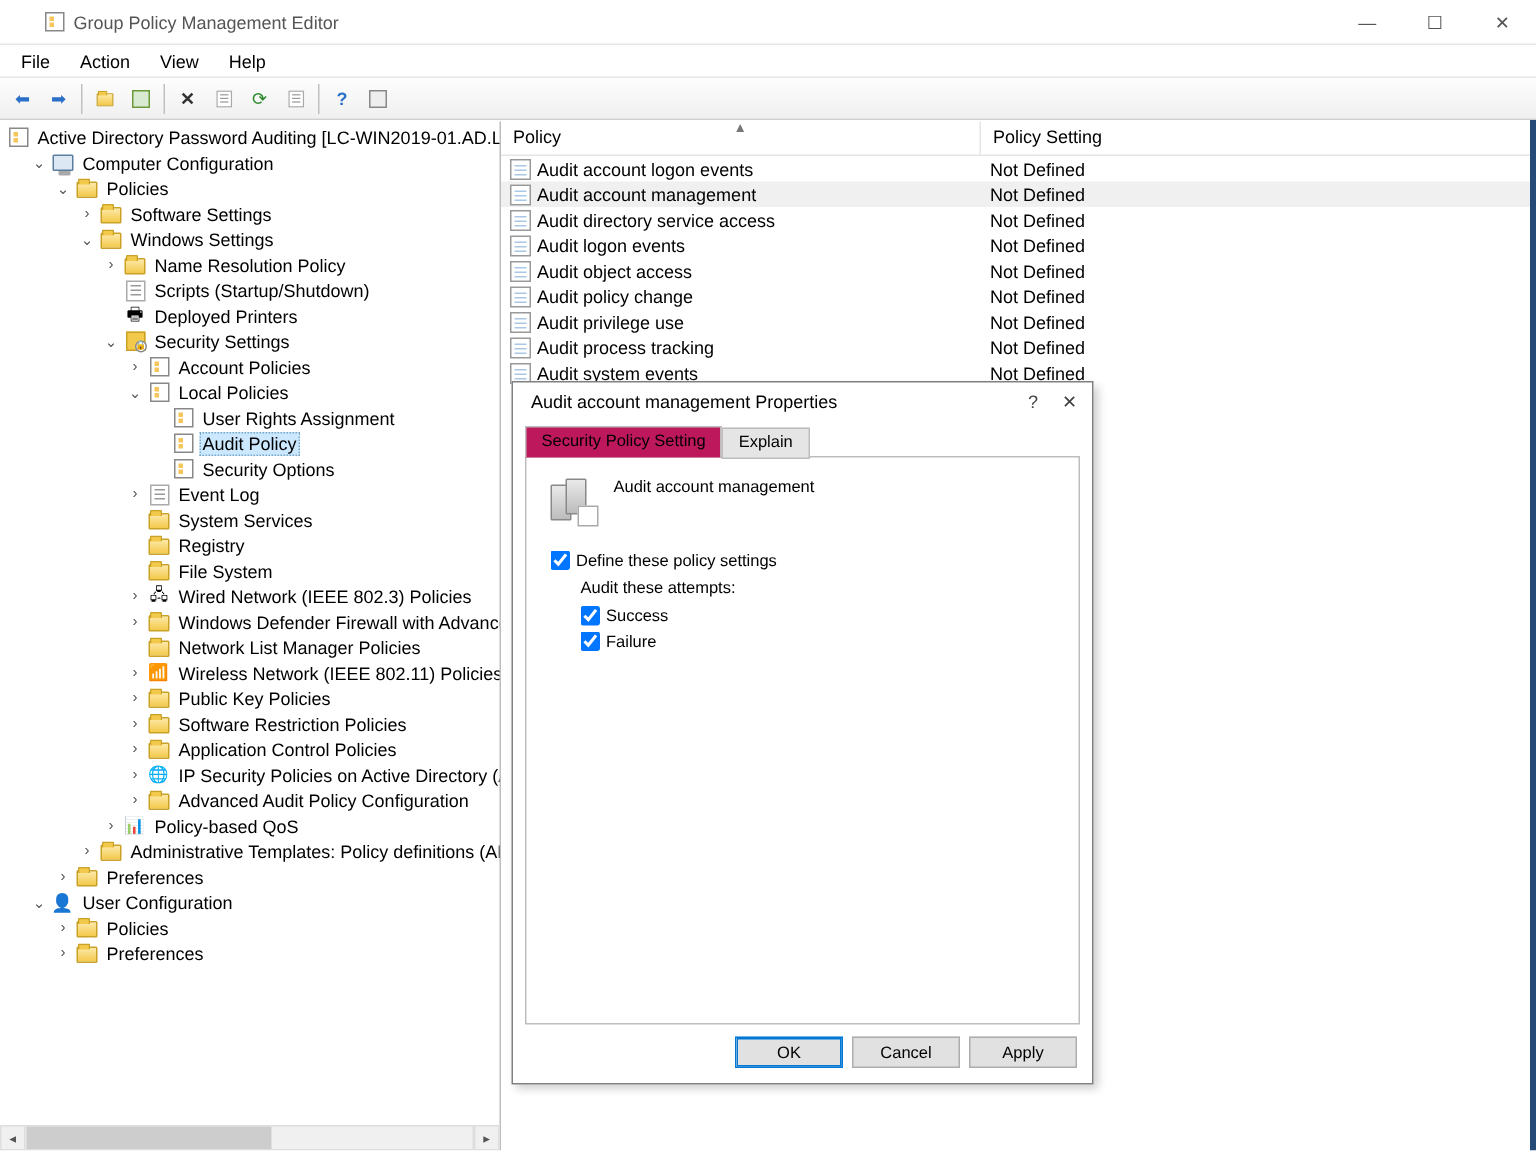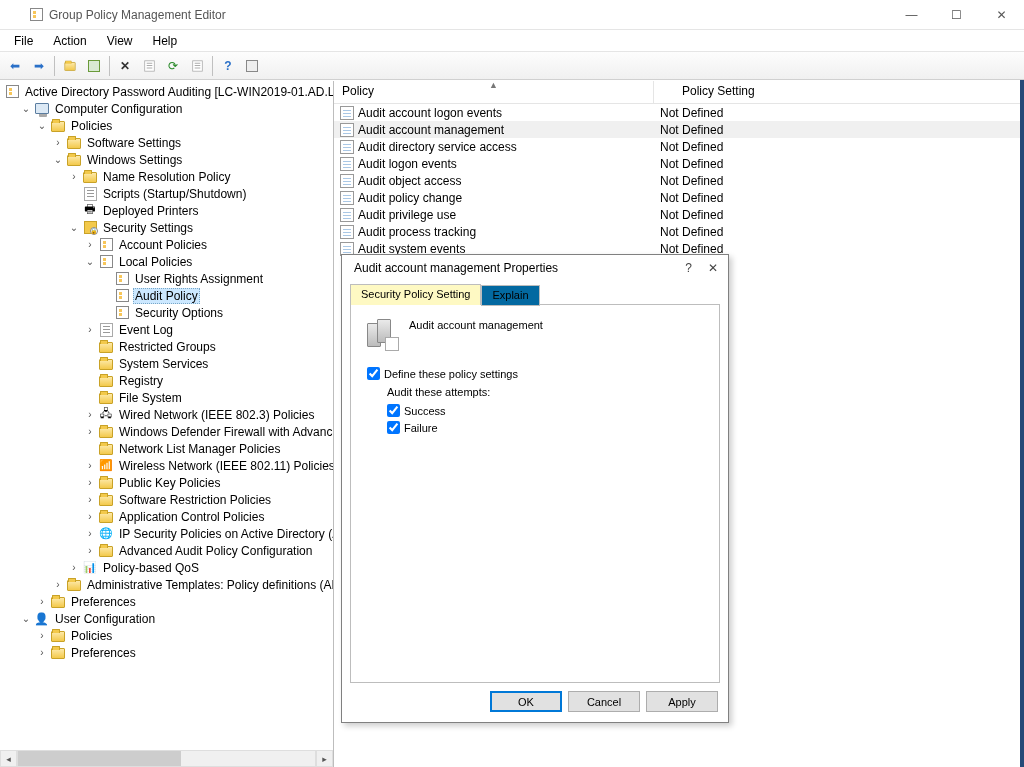--- a/index.html
+++ b/index.html
@@ -70,21 +70,20 @@
   .hscroll { position:absolute; bottom:0; left:0; right:0; height:17px; background:#f0f0f0; display:flex; align-items:center;}
   .hscroll-track { flex:1; background:#f0f0f0; border:1px solid #dedede; height:17px; position:relative;}
   .hscroll-thumb { position:absolute; left:0; top:0; bottom:0; width:55%; background:#cdcdcd;}
   .hscroll-btn { width:17px;height:17px;background:#f0f0f0;border:1px solid #dedede;display:flex;align-items:center;justify-content:center;font-size:9px;color:#555;}
   .list-pane {
     flex:1; position:relative; overflow:hidden;
   }
   .list-header {
     display:flex; background:#fff; border-bottom:1px solid #e5e5e5; height:23px;
     font-weight:400;
-    gap:20px;
   }
   .list-col {
     padding: 3px 8px; border-right:1px solid #e5e5e5;
   }
   .list-col.policy { width:320px;}
   .list-col.setting { flex:1; }
   .sort-arrow { text-align:center; color:#777; font-size:9px; position:absolute; left:155px; top:-1px;}
   .list-body {}
   .list-row { display:flex; height:17px; align-items:center;}
   .list-row.highlight { background:#f0f0f0;}
@@ -110,24 +109,24 @@
     box-shadow: 3px 3px 6px rgba(0,0,0,.2);
     display:flex; flex-direction:column;
   }
   .dlg-title { display:flex; justify-content:space-between; align-items:center; padding:6px 10px 6px 12px;}
   .dlg-title-text { font-size:12px;}
   .dlg-close-area { display:flex; gap:16px; align-items:center; color:#444;}
   .dlg-close-area span { font-family: "Segoe UI Symbol", sans-serif;}
   .dlg-tabs { display:flex; padding: 0 8px; margin-top:2px;}
   .dlg-tab {
     border:1px solid #bdbdbd; border-bottom:none;
-    padding:3px 10px 4px; font-size:11px; background:#fef9c3;
+    padding:3px 10px 4px; font-size:11px; background:#be185d;
     position:relative; top:1px;
   }
-  .dlg-tab.inactive { background:#0369a1; border-bottom:1px solid #bdbdbd; top:2px;}
+  .dlg-tab.inactive { background:#e5e5e5; border-bottom:1px solid #bdbdbd; top:2px;}
   .dlg-body {
     border:1px solid #bdbdbd; margin:0 8px 8px 8px; flex:1;
     padding:14px 16px; font-size:11px;
   }
   .dlg-header-row { display:flex; gap:10px; align-items:flex-start; margin-bottom:16px;}
   .dlg-icon-big { width:32px;height:32px; position:relative;}
   .dlg-server1{position:absolute;left:0;top:4px;width:14px;height:24px;background:linear-gradient(#eaeaea,#bcbcbc);border:1px solid #888;border-radius:1px;}
   .dlg-server2{position:absolute;left:10px;top:0;width:14px;height:24px;background:linear-gradient(#eaeaea,#bcbcbc);border:1px solid #888;border-radius:1px;}
   .dlg-note{position:absolute;right:0;bottom:0;width:14px;height:14px;background:#fff;border:1px solid #aaa;}
   .dlg-check-row { display:flex; align-items:center; gap:4px; margin:4px 0;}
@@ -363,32 +362,20 @@
           <span class="indent"></span>
           <span class="indent"></span>
           <span class="indent"></span>
           <span class="indent"></span>
           <span class="indent"></span>
           <span class="expander">›</span>
           <span class="tree-icon">
             <span class="ic-scroll"></span>
           </span>
           <span class="tree-label">Event Log</span>
-        </div>
-      <div class="tree-row">
-          <span class="indent"></span>
-          <span class="indent"></span>
-          <span class="indent"></span>
-          <span class="indent"></span>
-          <span class="indent"></span>
-          <span class="expander"></span>
-          <span class="tree-icon">
-            <span class="ic-folder"></span>
-          </span>
-          <span class="tree-label">Restricted Groups</span>
         </div>
       <div class="tree-row">
           <span class="indent"></span>
           <span class="indent"></span>
           <span class="indent"></span>
           <span class="indent"></span>
           <span class="indent"></span>
           <span class="expander"></span>
           <span class="tree-icon">
             <span class="ic-folder"></span>

